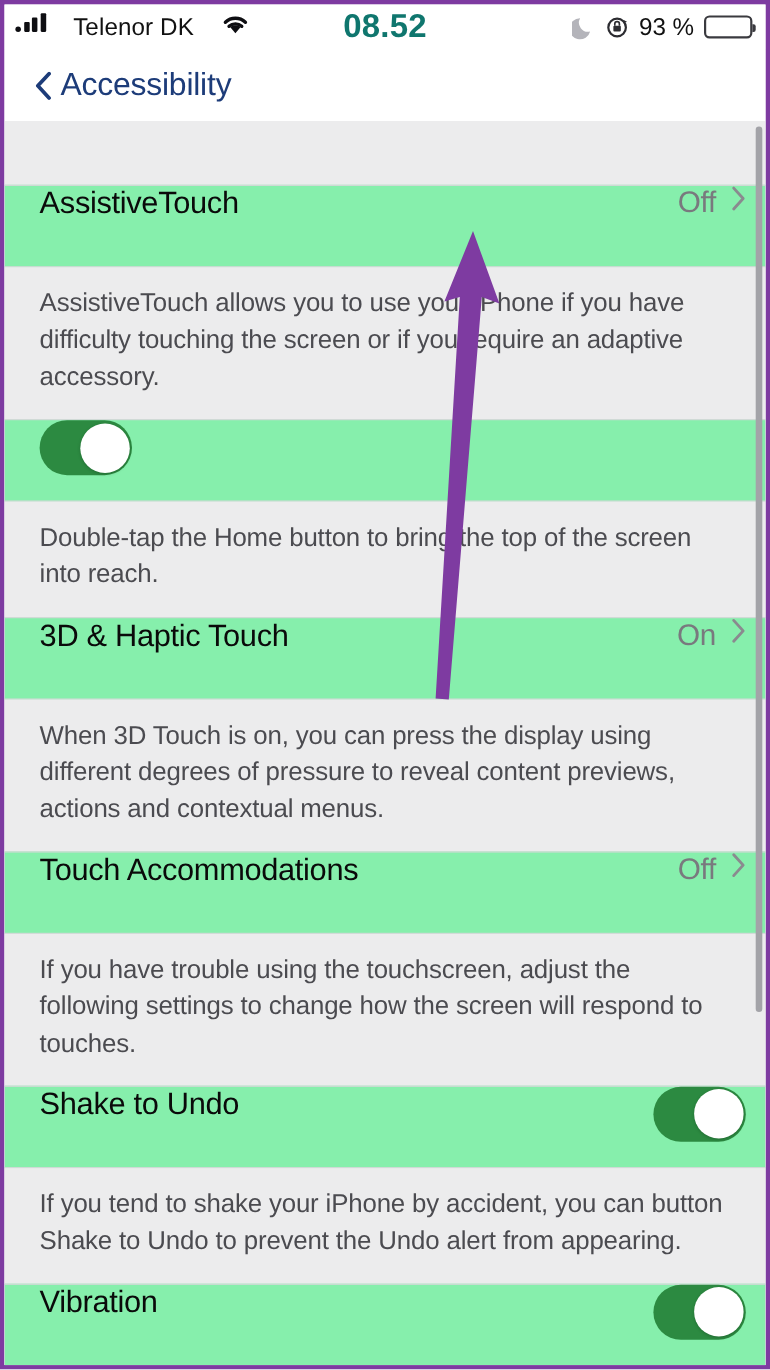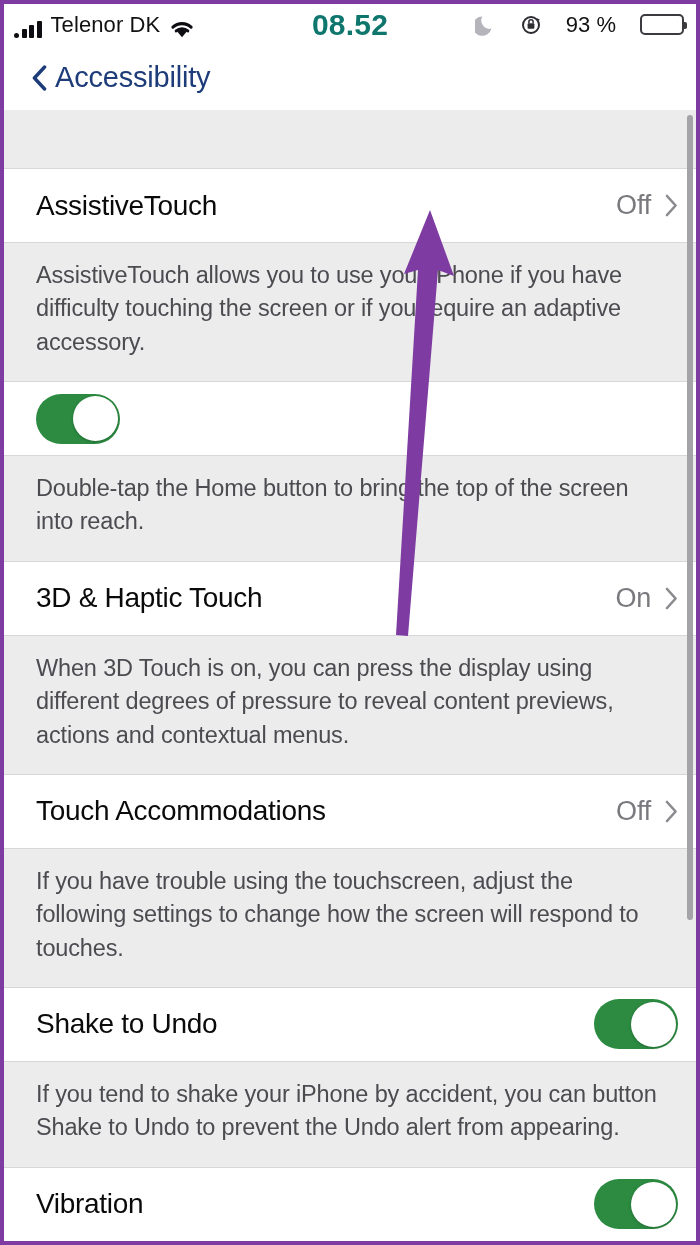--- a/index.html
+++ b/index.html
@@ -24,24 +24,24 @@
   
   .status-bar {
     position: relative;
     height: 41px;
     background: #ffffff;
     display: flex;
     align-items: center;
     padding: 0 12px 0 10px;
     flex: none;
   }
-  .sb-left  { display: flex; align-items: flex-end; gap: 9px; }
+  .sb-left  { display: flex; align-items: flex-start; gap: 25px; }
   .sb-center{ position: absolute; left: 0; right: 0; text-align: center;
               font-size: 30px; font-weight: 700; color: #0f766e; letter-spacing: .2px; }
-  .sb-right { margin-left: auto; display: flex; align-items: center; gap: 24px;
+  .sb-right { margin-left: auto; display: flex; align-items: center; gap: 9px;
               position: relative; z-index: 2; }
   .carrier  { font-size: 22px; color: #111; font-weight: 400; letter-spacing: .1px; }
   .battery-pct { font-size: 22px; color: #111; font-weight: 400; }
 
   
   .signal { display: flex; align-items: flex-end; gap: 2.5px; height: 17px; }
   .signal i { display: block; width: 5px; background: #0e0e12; border-radius: 1px; }
   .signal i:nth-child(1){ height: 5px;  border-radius: 50%; width: 5px; }
   .signal i:nth-child(2){ height: 9px; }
   .signal i:nth-child(3){ height: 13px; }
@@ -75,23 +75,23 @@
   
   .content {
     position: relative;
     background: #ececed;
     height: 1131px;
     overflow: hidden;
   }
   .spacer-top { height: 58px; background: #ececed; }
 
   .row {
-    background: #ffffff;
+    background: #86efac;
     min-height: 75px;
-    display: flex; align-items: center;
+    display: flex; 
     padding: 0 18px 0 32px;
     border-top: 1px solid #d7d7da;
     border-bottom: 1px solid #d7d7da;
   }
   .row-label { font-size: 28px; color: #0a0a0a; letter-spacing: -.3px; flex: 1; }
   .row-value { font-size: 27px; color: #79797e; margin-right: 14px; letter-spacing: -.2px; }
   .row-chevron { width: 13px; height: 23px; flex: none; }
 
   .footer {
     background: #ececed;

